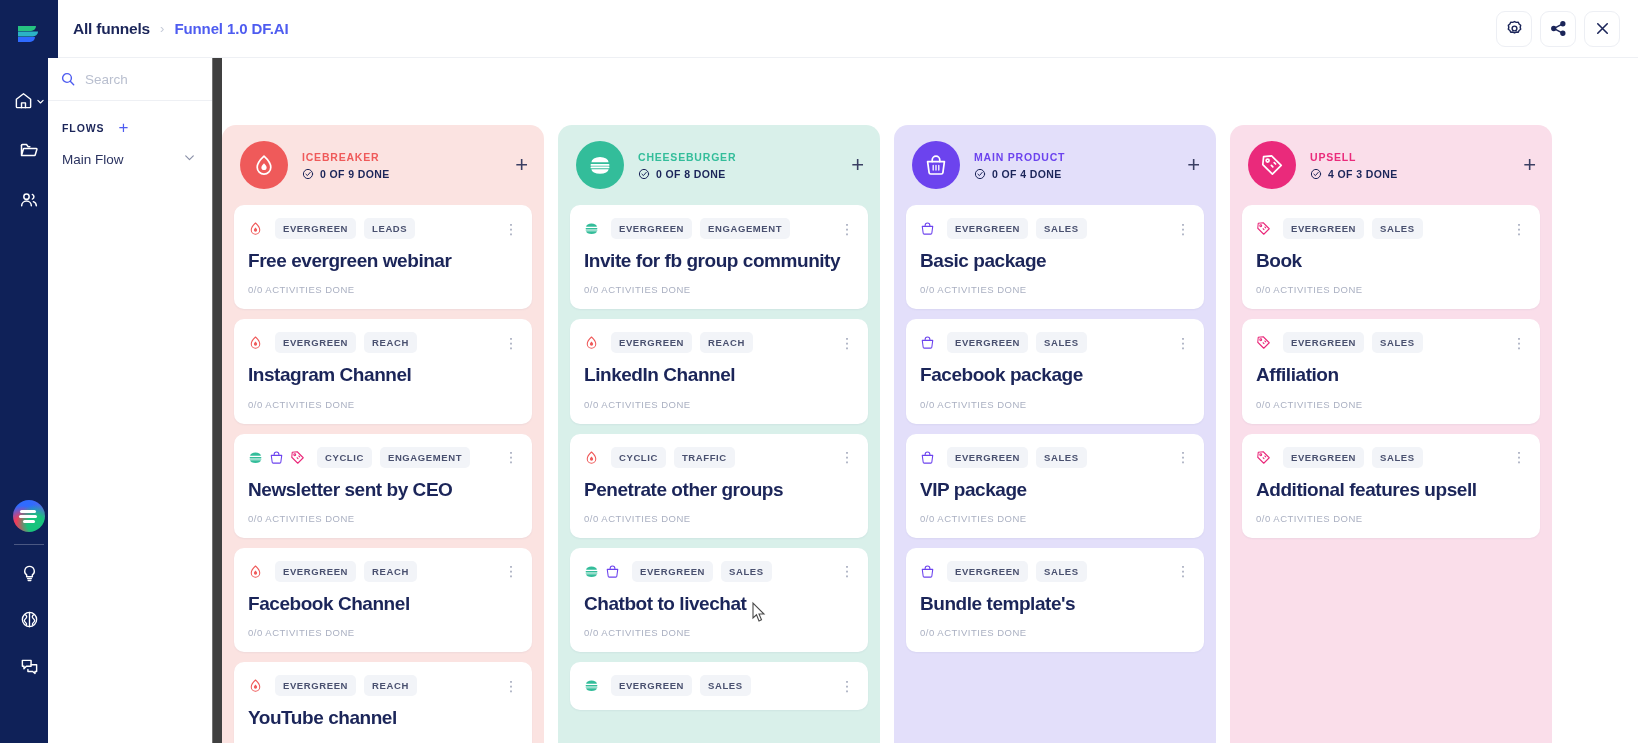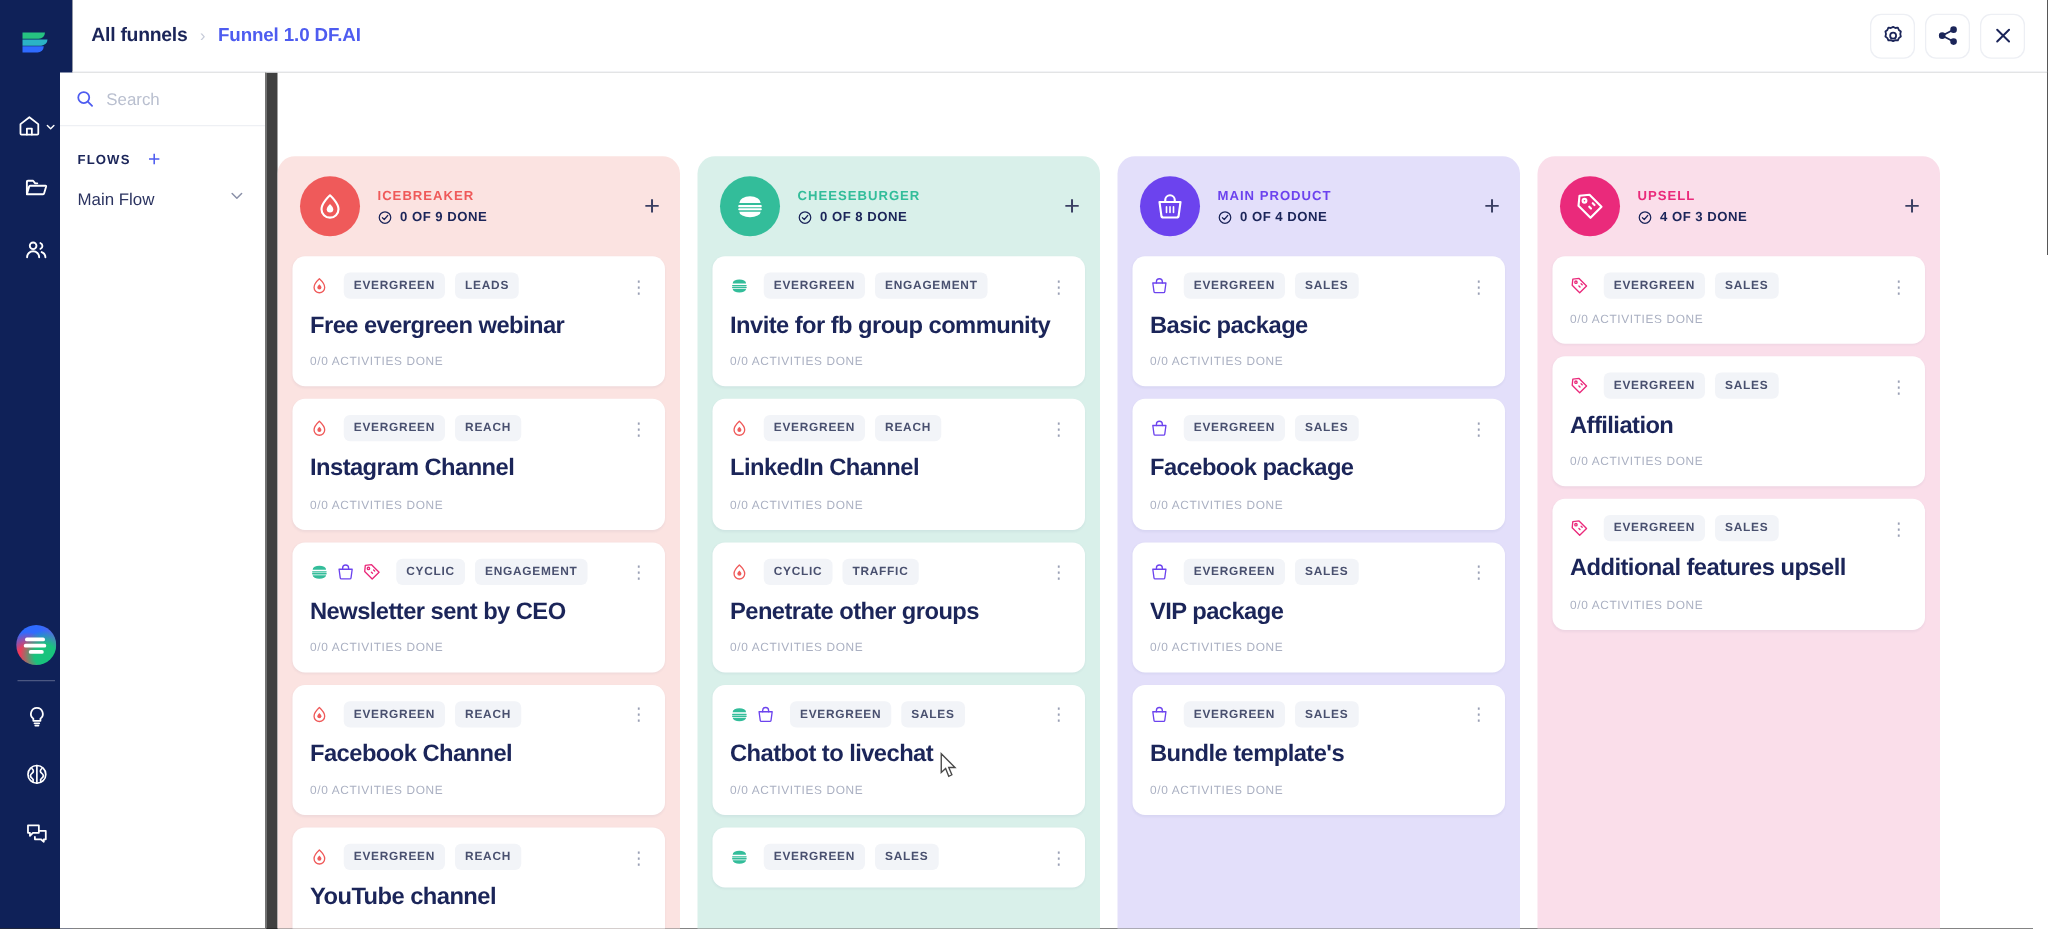--- a/index.html
+++ b/index.html
@@ -660,20 +660,21 @@
       <circle cx="7.6" cy="7.6" r="1.5"></circle>
       <path d="M11.4 12.4 l1.4 1.4 M14.2 9.6 l1.4 1.4"></path>
     </svg>
               </span>
         <span class="tags">
                 <span class="tag">EVERGREEN</span>
                 <span class="tag">SALES</span>
               </span>
         <span class="kebab">⋮</span>
       </div>
+      <div class="card-title">Book</div>
       <div class="card-sub">0/0 ACTIVITIES DONE</div>
     </div>
           <div class="card">
       <div class="card-top">
         <span class="card-icons">
                 <svg width="15" height="15" viewBox="0 0 24 24" fill="none" stroke="#ea2a7b" stroke-width="1.7" stroke-linecap="round" stroke-linejoin="round">
       <path d="M11.6 2.8 L21.2 12.4 L12.4 21.2 L2.8 11.6 L3.6 3.6 z"></path>
       <circle cx="7.6" cy="7.6" r="1.5"></circle>
       <path d="M11.4 12.4 l1.4 1.4 M14.2 9.6 l1.4 1.4"></path>
     </svg>

